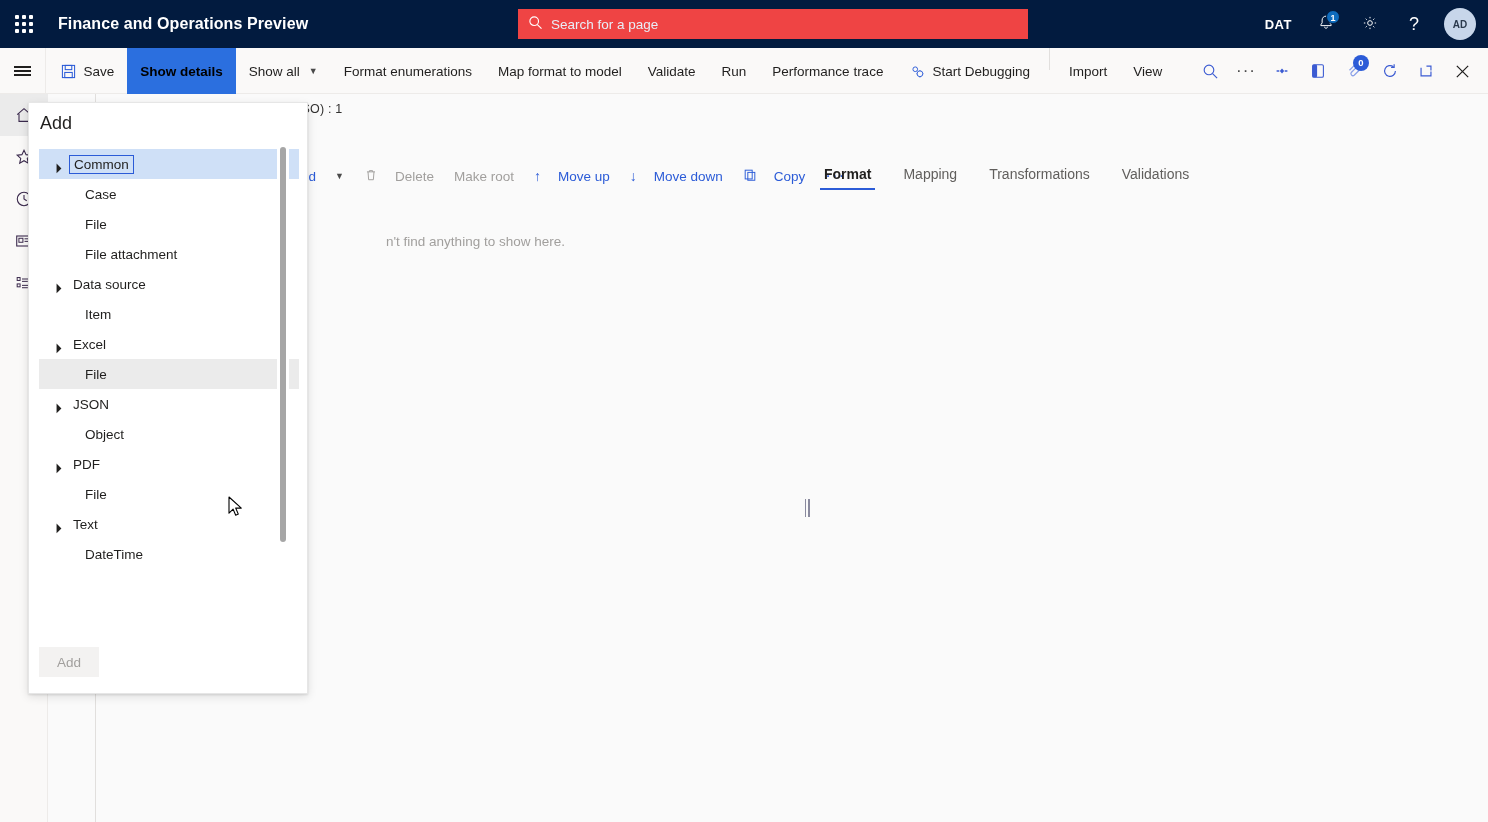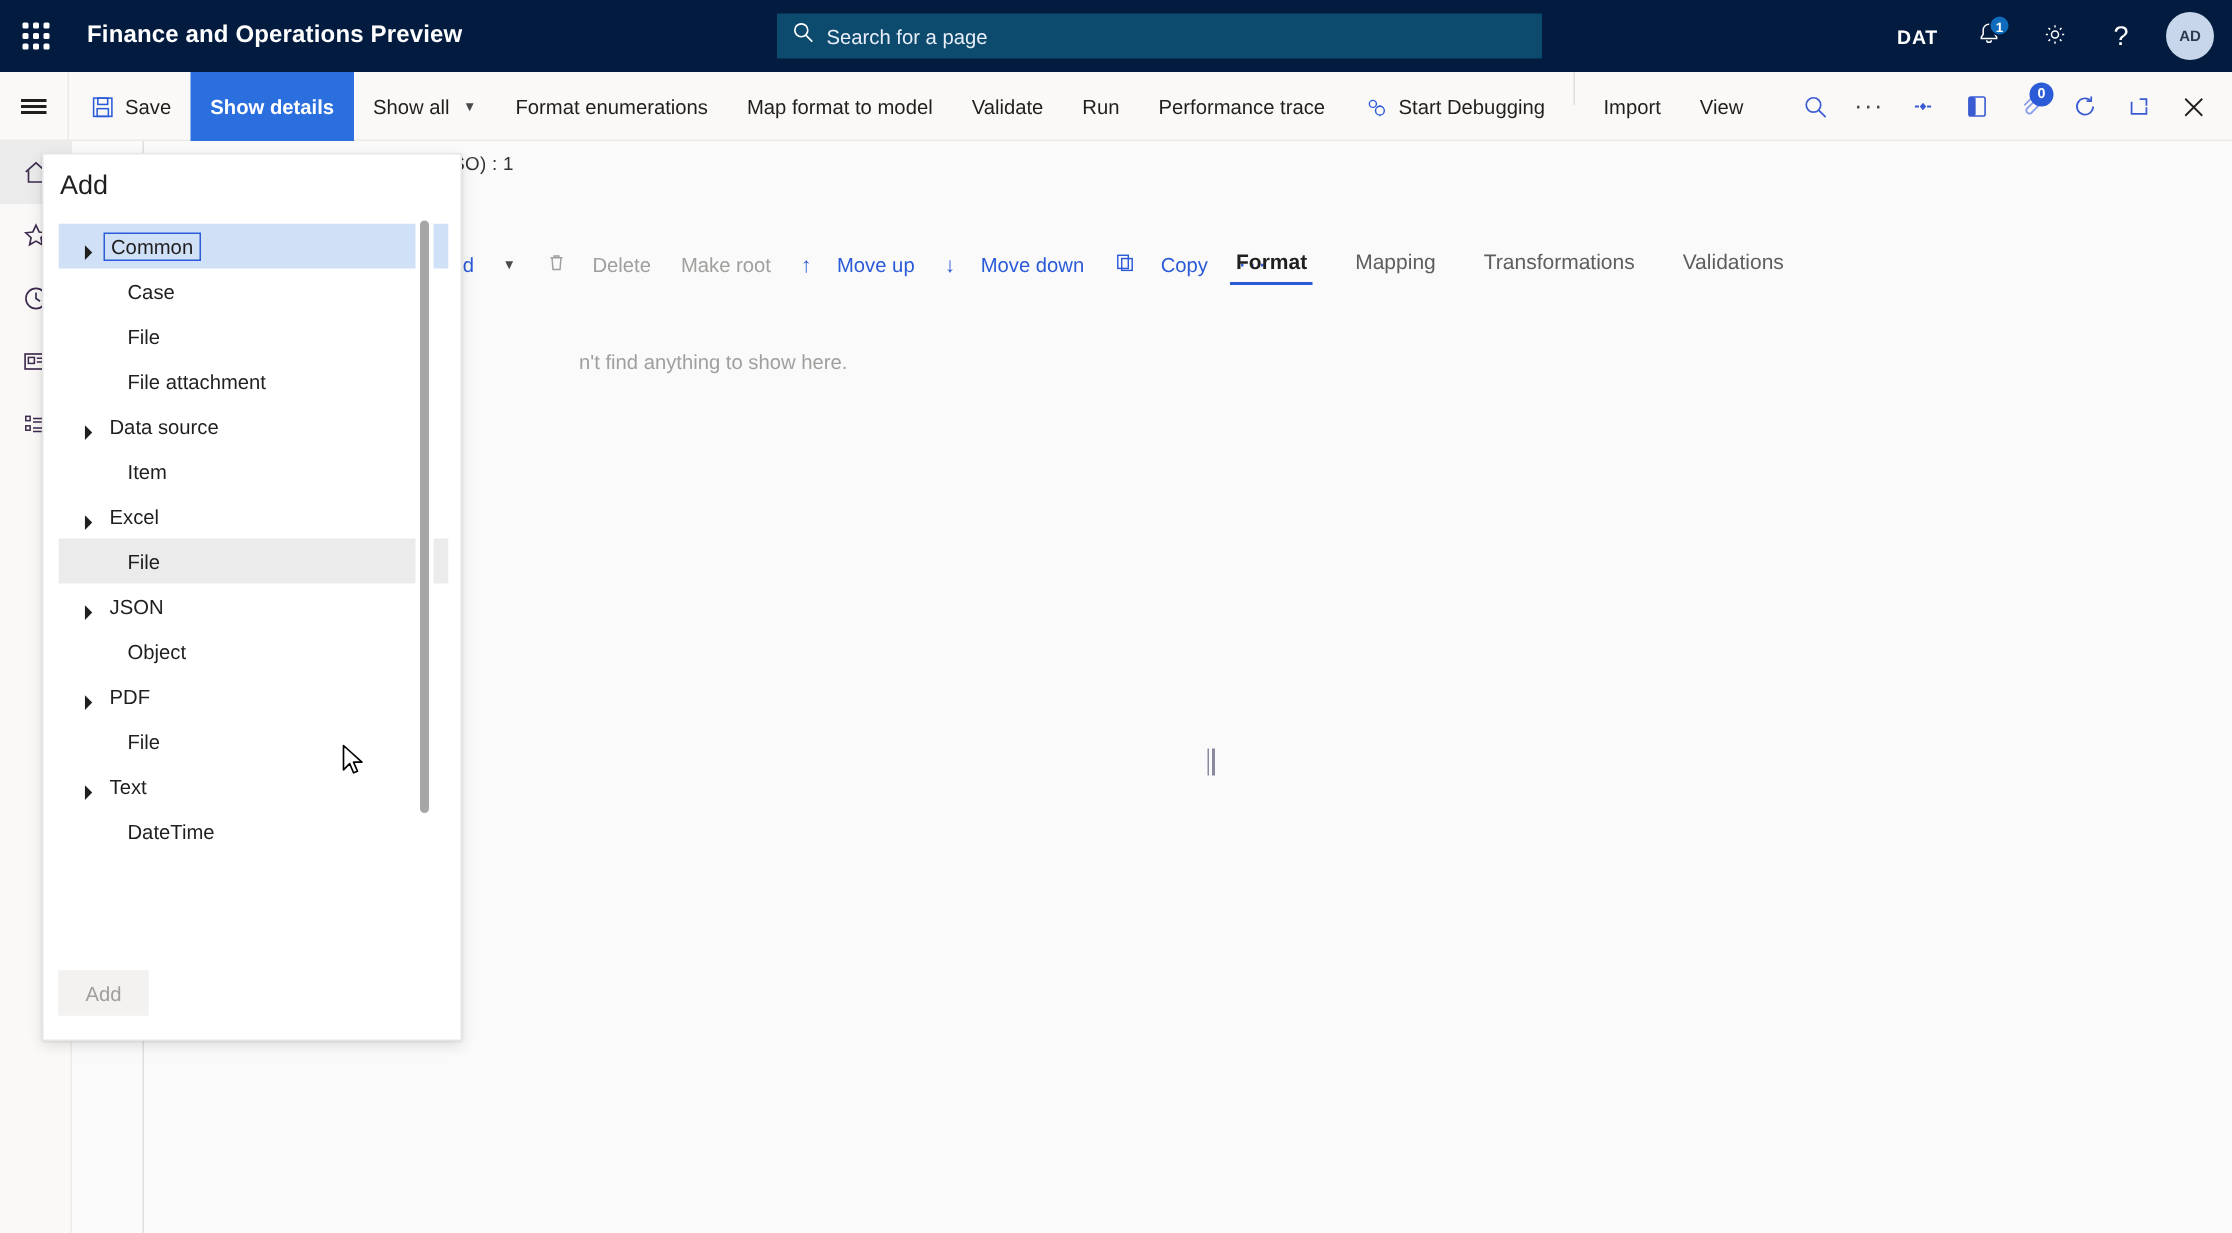--- a/index.html
+++ b/index.html
@@ -16,41 +16,41 @@
   
   .topnav {
     position: absolute; top: 0; left: 0; width: 1488px; height: 48px;
     background: #021b3f; display: flex; align-items: center;
   }
   .waffle { width: 48px; height: 48px; display: flex; align-items: center; justify-content: center; cursor: pointer; }
   .waffle-grid { display: grid; grid-template-columns: repeat(3, 4px); grid-template-rows: repeat(3, 4px); gap: 3px; }
   .waffle-grid i { display: block; width: 4px; height: 4px; background: #fff; border-radius: 1px; }
   .app-title { color: #ffffff; font-size: 16px; font-weight: 700; margin-left: 10px; letter-spacing: .1px; white-space: nowrap; }
   .searchwrap { position: absolute; left: 518px; top: 9px; width: 510px; height: 30px;
-    background: #0c4a6e; display: flex; align-items: center; padding: 0 10px; cursor: text; }
+    background: #ef4444; display: flex; align-items: center; padding: 0 10px; cursor: text; }
   .searchwrap .ph { color: #e8eef7; font-size: 13.5px; margin-left: 8px; }
   .nav-right { position: absolute; right: 0; top: 0; height: 48px; display: flex; align-items: center; padding-right: 12px; }
   .nav-right .cell { height: 48px; min-width: 44px; display: flex; align-items: center; justify-content: center;
     color: #ffffff; font-size: 13px; position: relative; cursor: pointer; }
   .nav-right .cell.dat { font-weight: 600; letter-spacing: .5px; padding: 0 12px; }
   .badge-dot { position: absolute; top: 10px; right: 8px; background: #0f6cbd; color: #fff;
     font-size: 9px; line-height: 14px; min-width: 14px; height: 14px; border-radius: 7px; text-align: center;
     border: 1px solid #021b3f; font-weight: 600; padding: 0 2px; }
   .avatar { width: 32px; height: 32px; border-radius: 50%; background: #c7d6ea; color: #2b3a4d;
     display: flex; align-items: center; justify-content: center; font-size: 10px; font-weight: 600; margin-left: 8px; cursor: pointer; }
 
   
   .cmdbar { position: absolute; top: 48px; left: 0; width: 1488px; height: 46px;
     background: #faf9f8; border-bottom: 1px solid #edebe9; display: flex; align-items: flex-start; }
   .hamburger { width: 48px; height: 46px; display: flex; align-items: center; justify-content: center;
     border-right: 1px solid #edebe9; cursor: pointer; }
   .hamburger span { display: block; width: 17px; height: 1.6px; background: #201f1e; margin: 2.6px 0; }
   .cmd-item { height: 46px; display: flex; align-items: center; gap: 7px; padding: 0 13px;
     font-size: 13.5px; color: #201f1e; white-space: nowrap; cursor: pointer; }
-  .cmd-item.active { background: #2b6fdf; color: #ffffff; font-weight: 600; }
+  .cmd-item.active { background: #2b6fdf; color: #000000; font-weight: 600; }
   .cmd-item.first { padding-left: 14px; }
   .cmd-sep { width: 1px; height: 22px; background: #e1dfdd; margin: 0 6px; }
   .cmd-icon { display: inline-flex; align-items: center; justify-content: center; width: 16px; height: 16px; color: #2b5bd7; }
   .chev { font-size: 9px; color: #4a4a4a; margin-left: 2px; }
   .cmd-right { margin-left: auto; display: flex; align-items: center; height: 46px; padding-right: 8px; }
   .icon-btn { width: 36px; height: 46px; display: flex; align-items: center; justify-content: center;
     cursor: pointer; position: relative; color: #3b5bd2; }
   .icon-btn.dark { color: #201f1e; }
   .cnt-badge { position: absolute; top: 7px; right: 3px; background: #2b5bd7; color: #fff; font-size: 9.5px;
     font-weight: 700; min-width: 16px; height: 16px; line-height: 16px; border-radius: 8px; text-align: center; }

